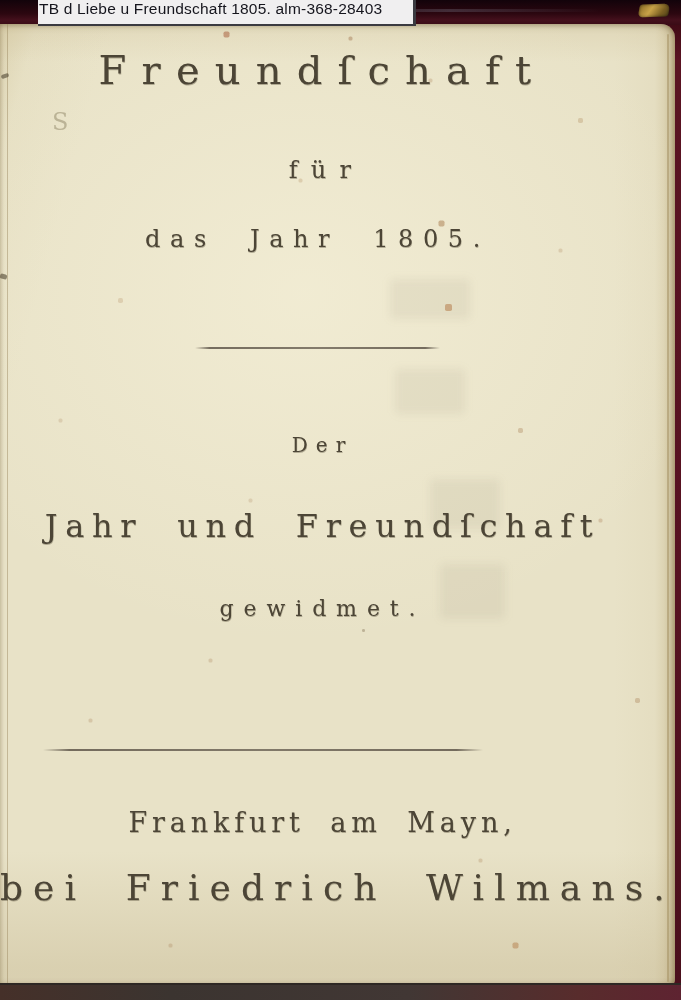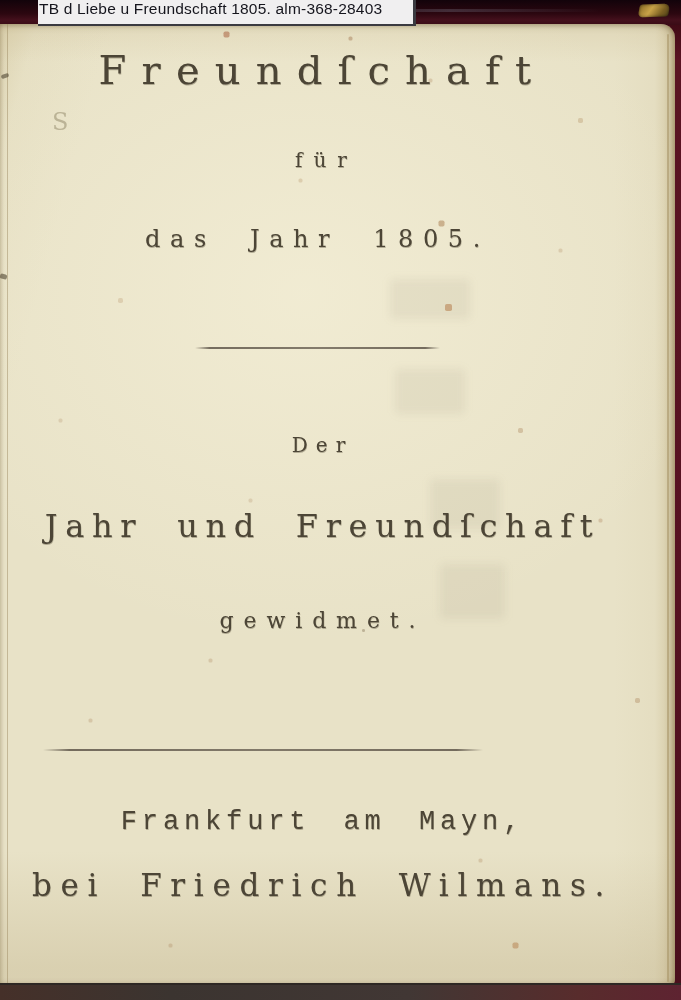--- a/index.html
+++ b/index.html
@@ -41,27 +41,27 @@
   
   .caption-bar{position:absolute;left:0;top:0;width:378px;height:26px;z-index:20;
     background:#f0eff0;border-right:3px solid #3a3a40;border-bottom:2px solid #3a3a40;
     display:flex;align-items:flex-start;box-sizing:border-box;margin-left:38px;}
   .caption-bar span{font-size:15.5px;color:#15151d;white-space:nowrap;letter-spacing:0.2px;padding-left:1px;}
   
   .fraktur{position:absolute;left:0;right:30px;text-align:center;white-space:nowrap;
     font-family:"DejaVu Serif", serif;color:#4c4536;
     text-shadow:0.5px 0.5px 0 rgba(70,60,40,0.35);}
   .t-title     {top:23px; font-size:40px;letter-spacing:0.38em;}
-  .t-fuer      {top:124px;font-size:20px;letter-spacing:0.55em;padding-left:8px;}
+  .t-fuer      {top:132px;font-size:24px;letter-spacing:0.55em;padding-left:8px;}
   .t-year      {top:201px;font-size:24px;letter-spacing:0.40em;word-spacing:0.7em;right:40px;}
   .t-der       {top:409px;font-size:20px;letter-spacing:0.40em;text-align:center;}
   .t-dedication{top:483px;font-size:32px;letter-spacing:0.24em;word-spacing:0.5em;}
-  .t-gewidmet  {top:572px;font-size:22px;letter-spacing:0.45em;margin-top:12px;}
-  .t-city      {top:783px;font-size:27px;letter-spacing:0.18em;word-spacing:0.45em;font-family:Liberation Mono, monospace;}
-  .t-publisher {top:843px;font-size:31px;letter-spacing:0.28em;word-spacing:0.5em;}
+  .t-gewidmet  {top:572px;font-size:22px;letter-spacing:0.45em;}
+  .t-city      {top:783px;font-size:27px;letter-spacing:0.18em;word-spacing:0.45em;}
+  .t-publisher {top:843px;font-size:36px;letter-spacing:0.28em;word-spacing:0.5em;}
   .rule{position:absolute;height:2px;
     background:linear-gradient(to right,transparent,rgba(95,86,74,0.85) 6%,rgba(95,86,74,0.75) 50%,rgba(95,86,74,0.85) 94%,transparent);}
   .rule-short{left:195px;top:323px;width:245px;height:1.5px;}
   .rule-long {left:43px; top:725px;width:440px;}
   .watermark-s{position:absolute;left:52px;top:84px;font-family:"DejaVu Serif",serif;
     font-size:24px;color:rgba(150,140,110,0.55);letter-spacing:0;}
   
   .foxing{position:absolute;left:0;top:0;width:1px;height:1px;border-radius:50%;
     box-shadow:
       226px 10px 0 2.5px rgba(158,74,38,0.45),

